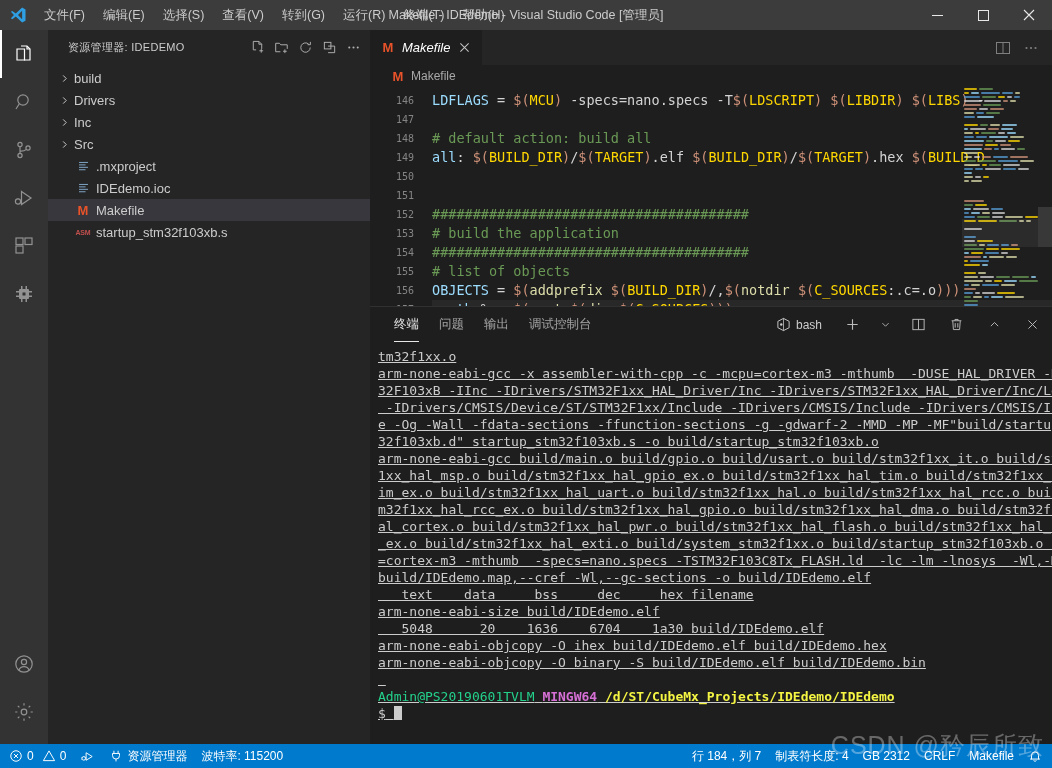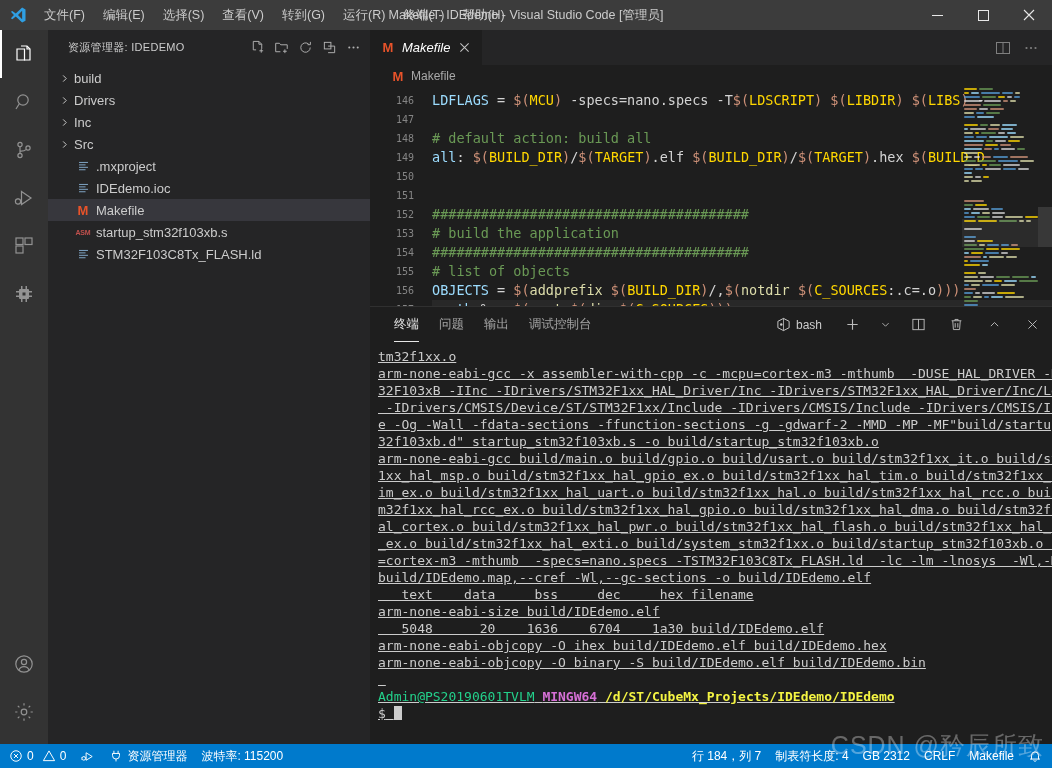--- a/index.html
+++ b/index.html
@@ -353,29 +353,20 @@
         </div>
         <div class="tree-row selected">
           <span class="twisty"></span>
           <span class="ficon make">M</span>
           <span class="tree-label">Makefile</span>
         </div>
         <div class="tree-row">
           <span class="twisty"></span>
           <span class="ficon asm">ASM</span>
           <span class="tree-label">startup_stm32f103xb.s</span>
-        </div>
-        <div class="tree-row">
-          <span class="twisty"></span>
-          <span class="ficon">
-            <svg width="13" height="13" viewBox="0 0 16 16" fill="none" stroke="#8ab4d8" stroke-width="1.1">
-                <path d="M2.5 3h11M2.5 6h8M2.5 9h11M2.5 12h8"></path>
-              </svg>
-          </span>
-          <span class="tree-label">STM32F103C8Tx_FLASH.ld</span>
         </div>
       </div>
     </div>
 
     <div class="main">
 
       <div class="tabsbar">
         <div class="tab">
           <span class="ficon make" style="width:16px">M</span>
           <span class="tab-label">Makefile</span>

